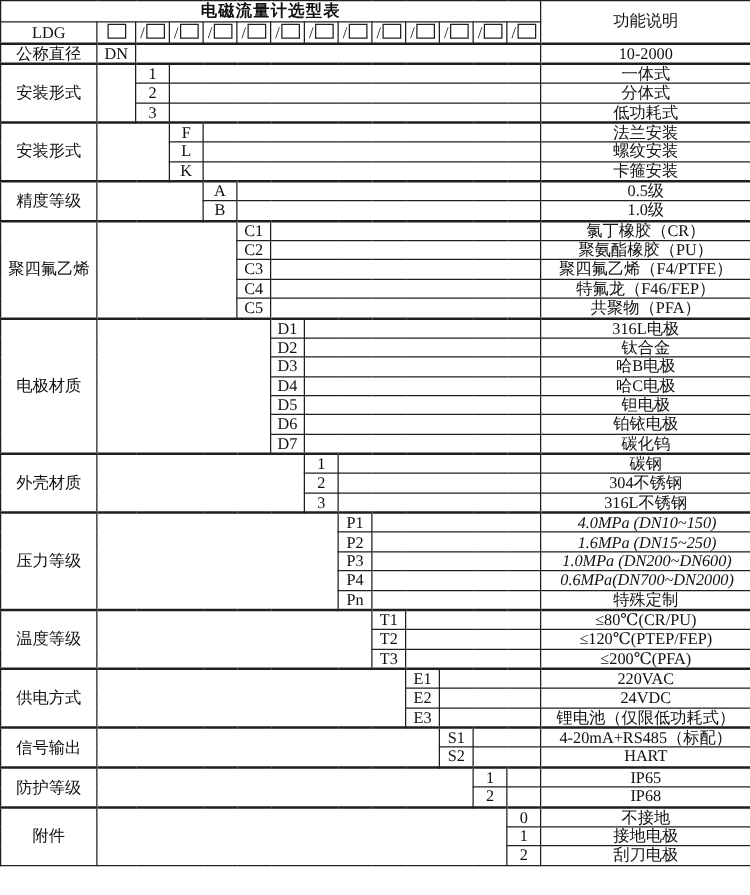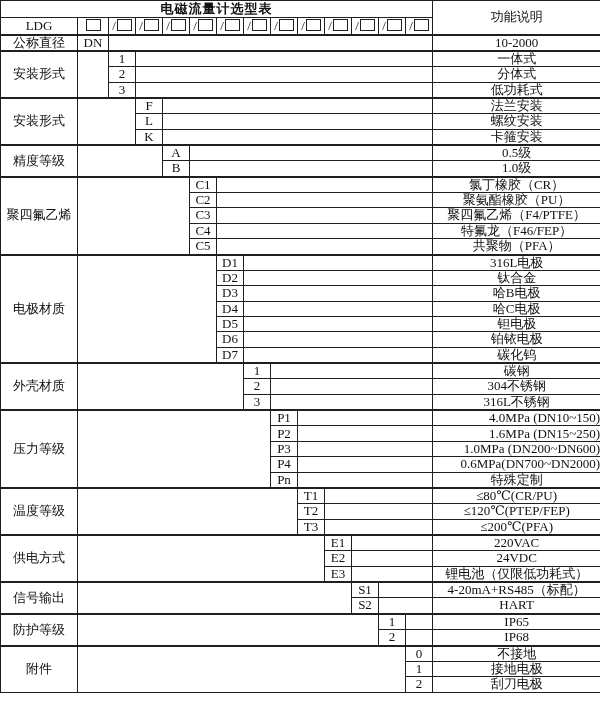--- a/index.html
+++ b/index.html
@@ -46,21 +46,21 @@
   }
   td.label-cell {
     font-size: 14px;
     font-family: Liberation Serif, serif;
   }
   td.value-cell {
     font-family: "Liberation Serif", "DejaVu Serif", serif;
     font-size: 13px;
     border-left: 2px solid #1f1f1f;
   }
-  td.value-cell.value-left { text-align: right; padding-left: 2px; }
+  td.value-cell.value-left { text-align: center; padding-left: 2px; font-style: italic; }
   tr.group-start > td { border-top: 2px solid #1f1f1f; }
   span.code-box {
     display: inline-block;
     width: 13px; height: 10px;
     border: 1.5px solid #1f1f1f;
     vertical-align: -1px;
     background: #ffffff;
   }
   span.slash {
     font-family: "Liberation Serif", "DejaVu Serif", serif;

